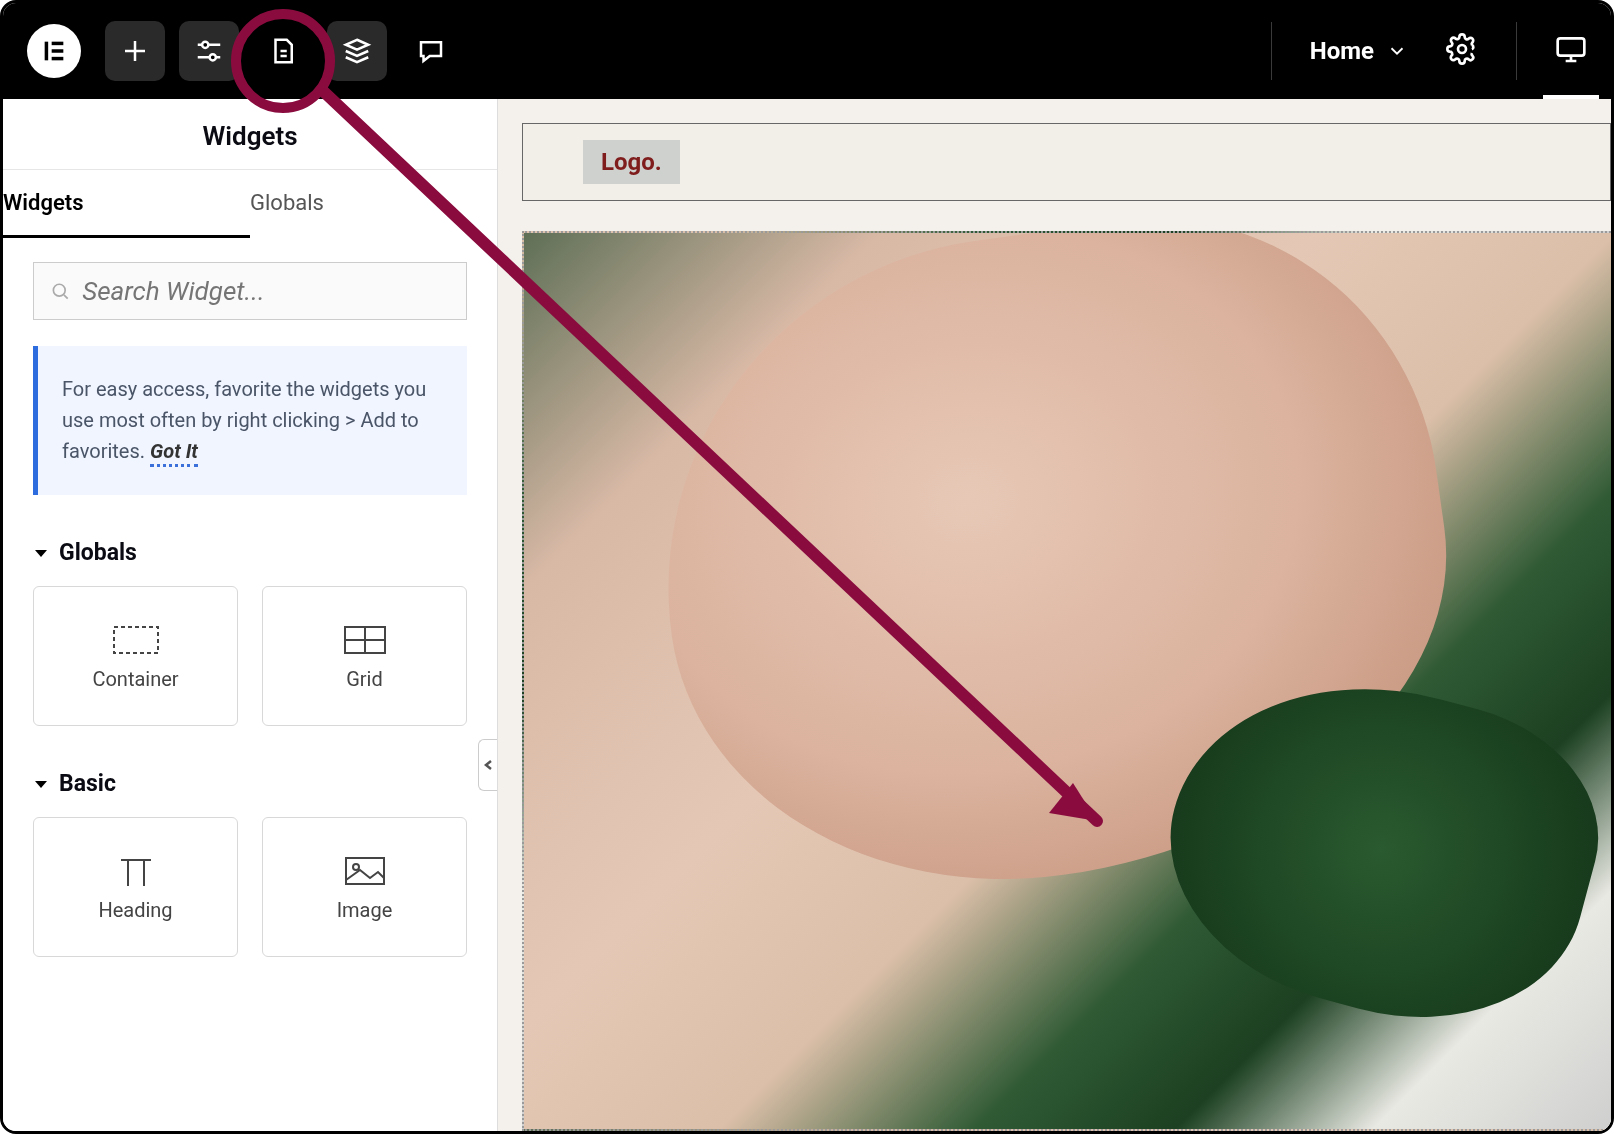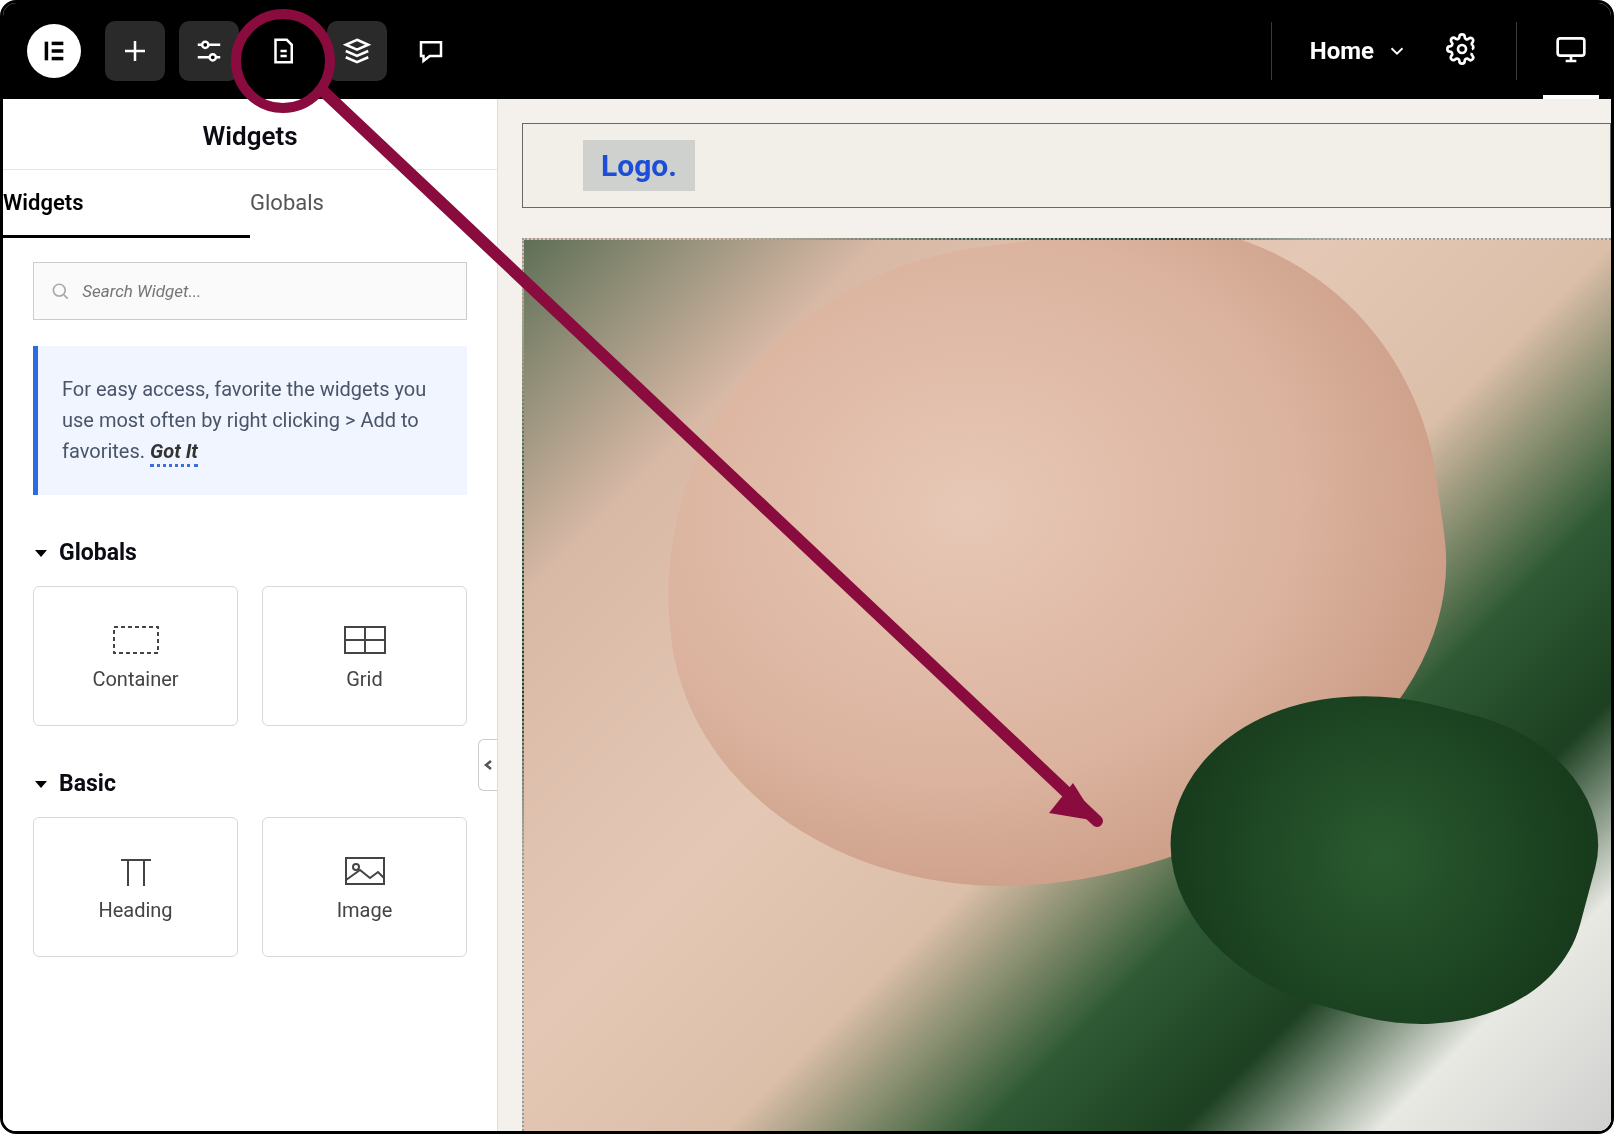--- a/index.html
+++ b/index.html
@@ -34,41 +34,41 @@
     .panel-title { text-align: center; font-size: 26px; font-weight: 600; color: #0b0b14; padding: 22px 0 18px; border-bottom: 1px solid #e6e6e6; }
     
     .tabs { display: flex; }
     .tab { flex: 1; text-align: left; padding: 20px 0; font-size: 22px; color: #555; cursor: pointer; }
     .tab.active { color: #000; font-weight: 600; border-bottom: 3px solid #000; }
     
     .sidebar-body { padding: 24px 30px; }
     
     .search-box { display: flex; align-items: center; border: 1px solid #ccc; background: #fafafa; padding: 0 16px; height: 58px; }
     .search-box svg { width: 22px; height: 22px; stroke: #aaa; fill: none; stroke-width: 2; margin-right: 12px; }
-    .search-box input { border: none; outline: none; background: transparent; font-size: 17px; font-style: italic; color: #888; width: 100%; }
+    .search-box input { border: none; outline: none; background: transparent; font-size: 26px; font-style: italic; color: #888; width: 100%; }
     
     .tip-box { margin-top: 26px; background: #f0f5ff; border-left: 5px solid #2d6cdf; padding: 28px 24px; font-size: 20px; color: #4a5568; line-height: 1.55; }
     .tip-box .gotit { font-weight: 700; font-style: italic; color: #333; border-bottom: 3px dotted #3b6fd9; cursor: pointer; padding-bottom: 1px; }
     
     .section-head { display: flex; align-items: center; gap: 10px; margin-top: 44px; margin-bottom: 20px; }
     .section-head svg { width: 16px; height: 16px; fill: #000; }
     .section-head span { font-size: 23px; font-weight: 700; color: #0b0b14; }
     
     .widget-grid { display: grid; grid-template-columns: 1fr 1fr; gap: 24px; }
     .widget-card { border: 1px solid #d8d8d8; border-radius: 6px; height: 140px; display: flex; flex-direction: column; align-items: center; justify-content: center; gap: 8px; cursor: pointer; }
     .widget-card svg { width: 50px; height: 38px; stroke: #444; fill: none; stroke-width: 2; }
     .widget-card .label { font-size: 20px; color: #444; }
     
     .collapse-handle { position: absolute; right: -1px; top: 640px; width: 20px; height: 52px; background: #fff; border: 1px solid #ccc; border-right: none; border-radius: 6px 0 0 6px; display: flex; align-items: center; justify-content: center; cursor: pointer; z-index: 4; }
     .collapse-handle svg { width: 12px; height: 12px; stroke: #555; stroke-width: 2.5; fill: none; }
     
     
     .canvas { flex: 1; background: #f4f1ec; padding: 24px 0 0 24px; position: relative; overflow: hidden; }
     .logo-block { border: 1px solid #676767; padding: 16px 60px; background: #f2efe9; margin-right: 0; }
-    .logo-inner { display: inline-block; background: #cfd1cf; padding: 8px 18px; font-size: 30px; font-weight: 700; color: #1d4ed8; }
+    .logo-inner { display: inline-block; background: #cfd1cf; padding: 8px 18px; font-size: 24px; font-weight: 700; color: #7f1d1d; }
     
     .hero-img { margin-top: 30px; border: 2px dotted #9a9a9a; border-right: none; height: 900px; background: linear-gradient(135deg, #5e6f56 0%, #d8b9a6 18%, #e4c8b5 40%, #dcbfa9 55%, #2f5a34 68%, #1c4021 78%, #e9e9e3 88%, #cfcfcf 100%); position: relative; overflow: hidden; }
     .hero-hand { position: absolute; top: 0; left: 140px; width: 780px; height: 640px; background: radial-gradient(ellipse at 40% 40%, #e7c8b6 0%, #dbb39e 50%, #c99983 80%); border-radius: 50% 40% 60% 50% / 60% 50% 50% 50%; transform: rotate(-8deg); }
     .hero-leaf { position: absolute; bottom: 120px; right: 20px; width: 420px; height: 320px; background: radial-gradient(circle, #2a5a2f 0%, #173b1c 80%); border-radius: 60% 40% 50% 50%; transform: rotate(15deg); }
     
     
     .anno-circle { position: absolute; top: 6px; left: 228px; width: 104px; height: 104px; border: 10px solid #8a0c3f; border-radius: 50%; z-index: 100; pointer-events: none; }
     .anno-arrow { position: absolute; top: 58px; left: 314px; z-index: 99; pointer-events: none; }
   </style>
 </head>

